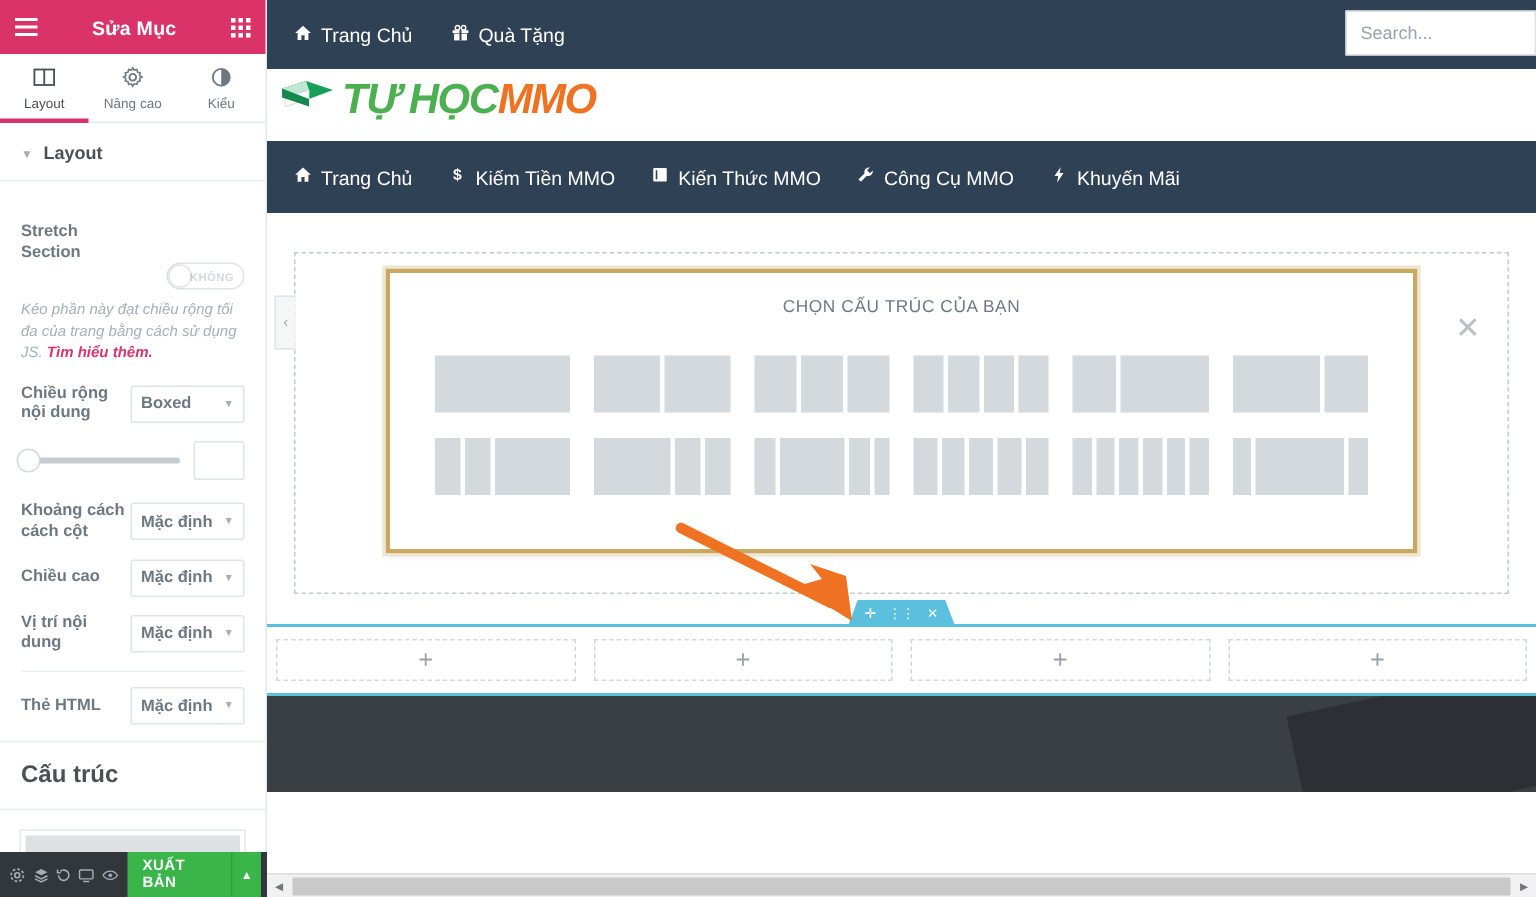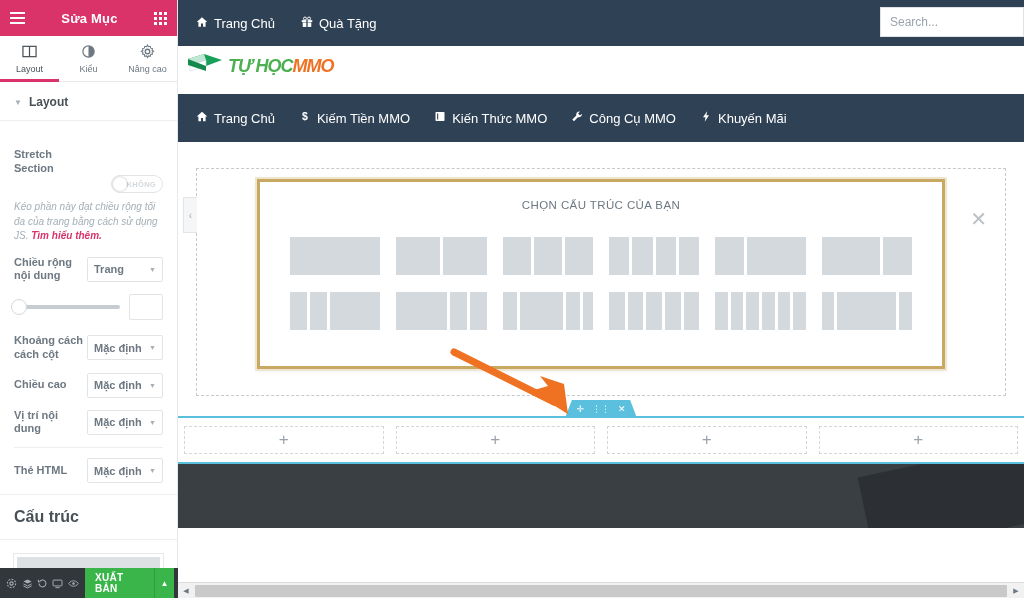--- a/index.html
+++ b/index.html
@@ -121,29 +121,29 @@
   
   #canvas { position: relative; width: 846px; height: 598px; background: #fff; overflow: hidden; }
 
   .site-topbar {
     height: 46px; background: #2f4155; display: flex; align-items: center;
     padding: 0 18px; gap: 26px; position: relative; z-index: 6;
   }
   .topnav-item { color: #fff; font-size: 13px; display: flex; align-items: center; gap: 6px; cursor: pointer; }
   .topnav-item svg { width: 12px; height: 12px; fill: #fff; }
   .search-box {
-    position: absolute; right: 0px; top: 7px; width: 144px; height: 30px;
+    position: absolute; right: 0px; top: 7px; width: 127px; height: 30px;
     background: #fff; border: 1px solid #dfe3e6;
     display: flex; align-items: center; padding: 0 9px; font-size: 12px; color: #9aa3ab;
   }
 
   .banner-strip { height: 48px; background: #fff; display: flex; align-items: center; position: relative; }
   .logo-wrap { display: flex; align-items: center; gap: 4px; padding-left: 8px; margin-top: -8px; }
   .logo-book { width: 38px; height: 30px; }
-  .logo-text { font-size: 18px; font-weight: bold; font-style: italic; letter-spacing: -1px; }
+  .logo-text { font-size: 28px; font-weight: bold; font-style: italic; letter-spacing: -1px; }
   .lt-g { color: #4caf50; } .lt-o { color: #ef7222; }
   .green-banner {
     position: absolute; left: 344px; top: 0; right: 0; height: 34px;
     background: #1a9c4c; display: flex; align-items: center; color: #fff;
     font-size: 14px; font-weight: bold; gap: 18px; padding-left: 72px; overflow: hidden;
   }
   .gb-y { color: #ffd400; }
   .gb-pill { height: 12px; width: 170px; background: #fff; border-radius: 6px; opacity: .92; }
 
   .site-mainnav {
@@ -250,34 +250,34 @@
           <svg viewBox="0 0 16 16">
               <rect x="1" y="2.5" width="14" height="11" fill="none" stroke="#495157" stroke-width="1.3"></rect>
               <line x1="8" y1="2.5" x2="8" y2="13.5" stroke="#495157" stroke-width="1.3"></line>
             </svg>
         </span>
         <span>Layout</span>
       </div>
       <div class="tab">
         <span>
           <svg viewBox="0 0 16 16">
+              <circle cx="8" cy="8" r="2.4" fill="none" stroke="#6d7882" stroke-width="1.4"></circle>
+              <path d="M8 1.2l1 1.7 1.9-.4.5 1.9 1.9.5-.4 1.9 1.7 1-1.7 1 .4 1.9-1.9.5-.5 1.9-1.9-.4-1 1.7-1-1.7-1.9.4-.5-1.9-1.9-.5.4-1.9-1.7-1 1.7-1-.4-1.9 1.9-.5.5-1.9 1.9.4z" fill="none" stroke="#6d7882" stroke-width="1.1"></path>
+            </svg>
+        </span>
+        <span>Nâng cao</span>
+      </div>
+      <div class="tab">
+        <span>
+          <svg viewBox="0 0 16 16">
               <circle cx="8" cy="8" r="6" fill="none" stroke="#6d7882" stroke-width="1.3"></circle>
               <path d="M8 2 A6 6 0 0 1 8 14 Z" fill="#6d7882"></path>
             </svg>
         </span>
         <span>Kiểu</span>
-      </div>
-      <div class="tab">
-        <span>
-          <svg viewBox="0 0 16 16">
-              <circle cx="8" cy="8" r="2.4" fill="none" stroke="#6d7882" stroke-width="1.4"></circle>
-              <path d="M8 1.2l1 1.7 1.9-.4.5 1.9 1.9.5-.4 1.9 1.7 1-1.7 1 .4 1.9-1.9.5-.5 1.9-1.9-.4-1 1.7-1-1.7-1.9.4-.5-1.9-1.9-.5.4-1.9-1.7-1 1.7-1-.4-1.9 1.9-.5.5-1.9 1.9.4z" fill="none" stroke="#6d7882" stroke-width="1.1"></path>
-            </svg>
-        </span>
-        <span>Nâng cao</span>
       </div>
     </div>
 
     <div class="panel-body">
 
       <div class="section-head">
         <span class="caret">▼</span>
         <span class="lbl">Layout</span>
       </div>
 
@@ -292,21 +292,21 @@
         </div>
 
         <div class="help-text">
           <span>Kéo phần này đạt chiều rộng tối đa của trang bằng cách sử dụng JS.</span>
           <a href="#">Tìm hiểu thêm.</a>
         </div>
 
         <div class="ctl-row">
           <div class="ctl-label">Chiều rộng nội dung</div>
           <div class="select">
-            <span>Trang</span>
+            <span>Boxed</span>
             <span class="arr">▼</span>
           </div>
         </div>
 
         <div class="slider-row">
           <div class="slider-track">
             <span class="slider-knob"></span>
           </div>
           <div class="slider-num"></div>
         </div>

